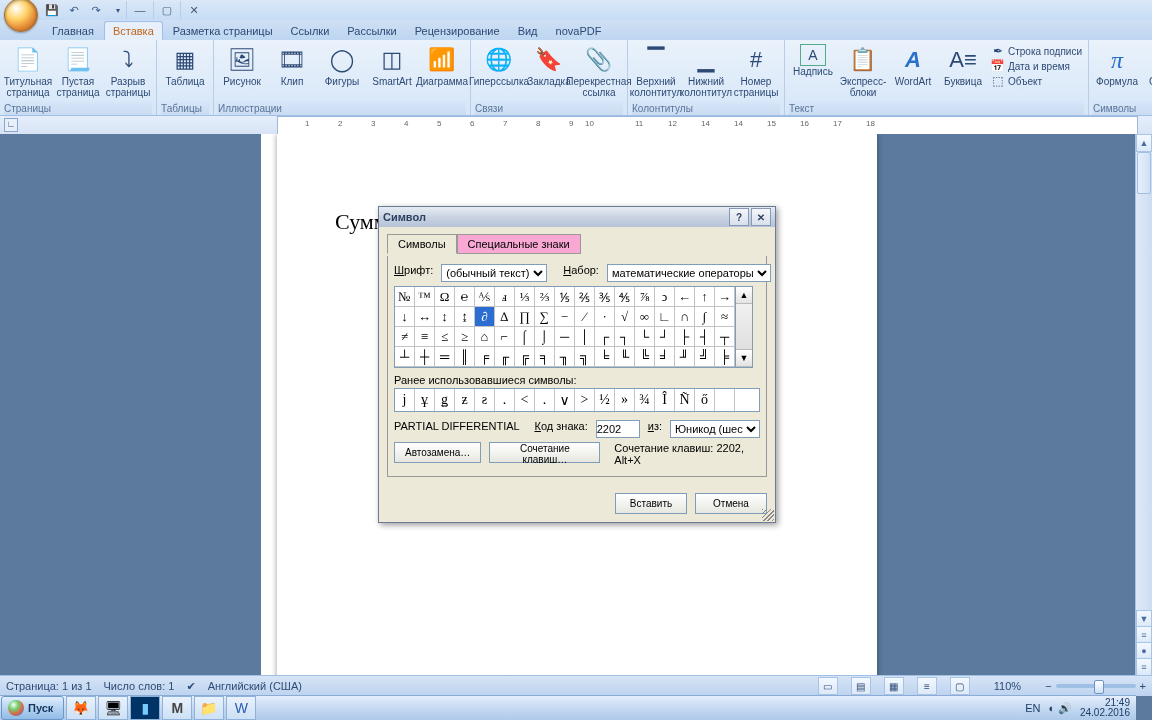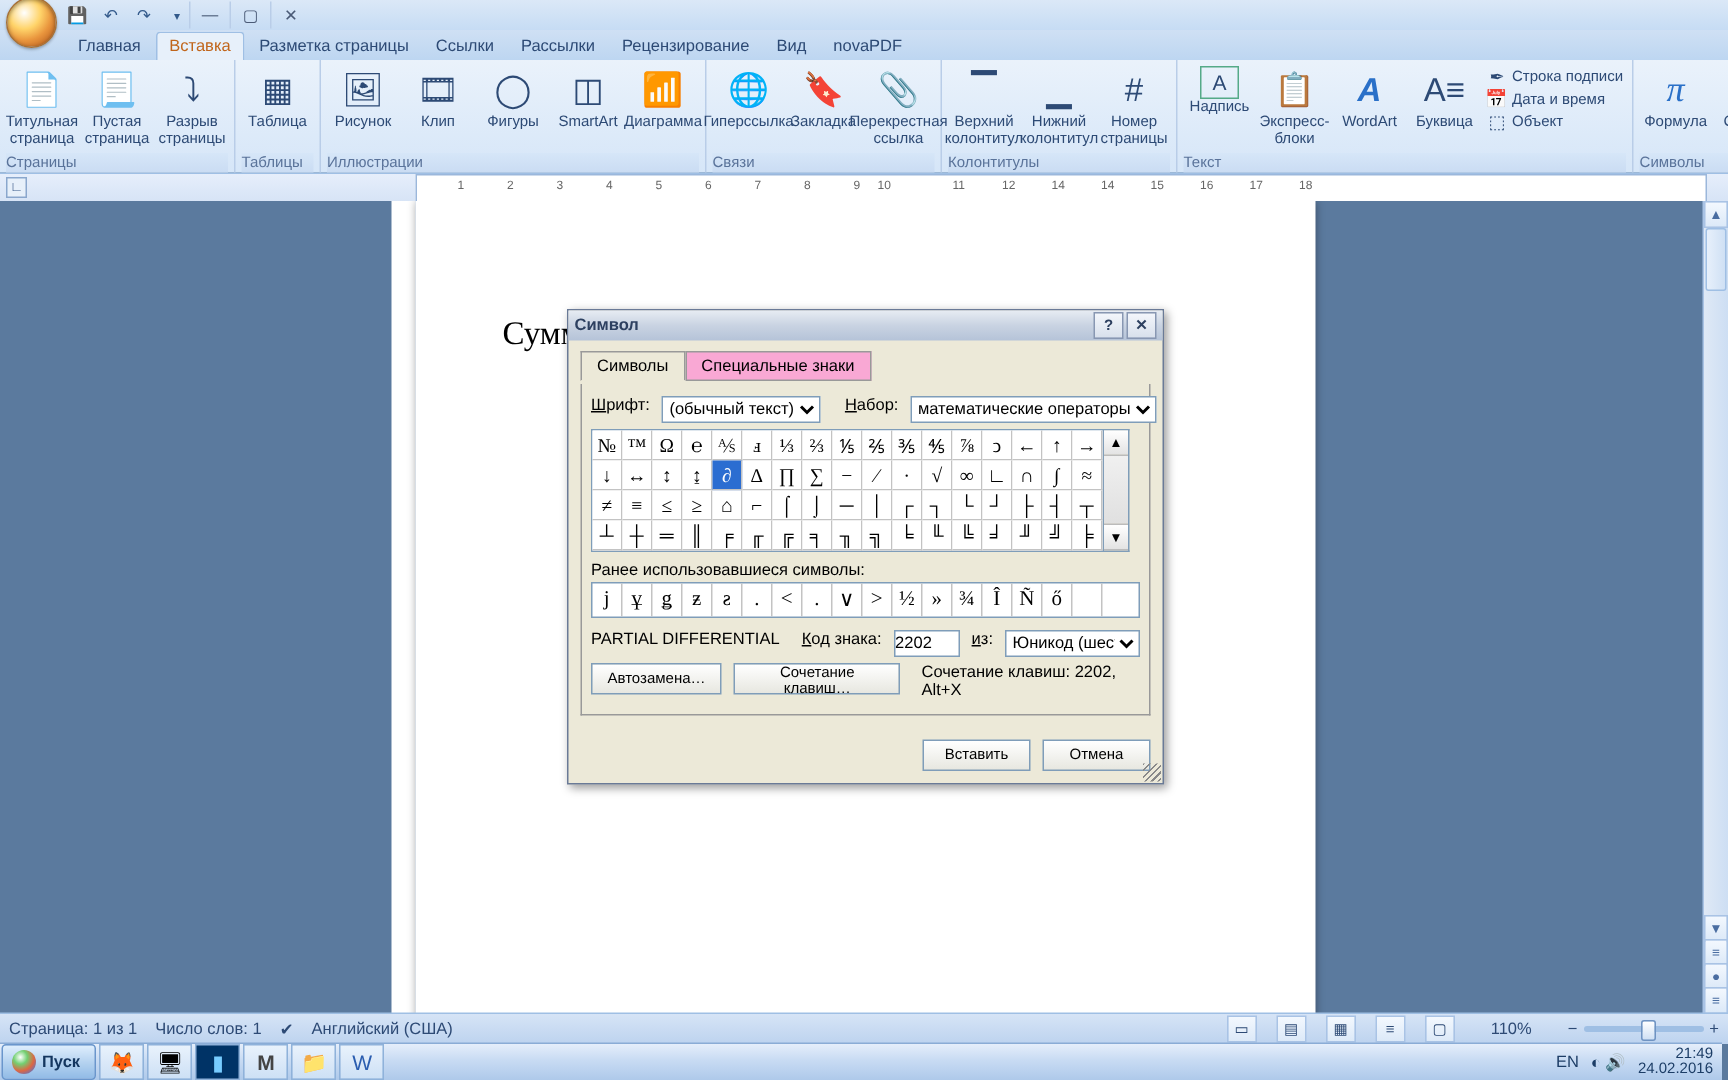--- a/index.html
+++ b/index.html
@@ -68,21 +68,21 @@
   .dlg-foot{display:flex;justify-content:flex-end;gap:8px;padding:8px}
   .resize{position:absolute;right:1px;bottom:1px;width:12px;height:12px;background:repeating-linear-gradient(135deg,#888 0 1px,transparent 1px 3px)}
   
   .status{position:absolute;left:0;right:0;bottom:24px;height:20px;background:linear-gradient(#d6e4f6,#bdd3ef);border-top:1px solid #9fbfe4;display:flex;align-items:center;font-size:11px;color:#2d4a75;padding:0 6px;gap:12px}
   .status .spacer{flex:1}
   .zoom{display:flex;align-items:center;gap:4px}
   .zoom .track{width:80px;height:4px;background:#9fbfe4;position:relative;border-radius:2px}
   .zoom .knob{position:absolute;left:38px;top:-4px;width:8px;height:12px;background:linear-gradient(#fff,#cfe0f4);border:1px solid #6f93c2;border-radius:2px}
   .viewbtn{width:18px;height:16px;border:1px solid #a9c3e5;background:linear-gradient(#f3f8fe,#dce9f8);display:inline-flex;align-items:center;justify-content:center;font-size:10px;margin-left:1px}
   
-  .taskbar{position:absolute;left:0;right:4px;bottom:0;height:24px;background:linear-gradient(#e5eefb,#c8dbf3 45%,#aec9ea);border-top:1px solid #8aacd6;display:flex;align-items:center;font-size:11px}
+  .taskbar{position:absolute;left:0;right:16px;bottom:0;height:24px;background:linear-gradient(#e5eefb,#c8dbf3 45%,#aec9ea);border-top:1px solid #8aacd6;display:flex;align-items:center;font-size:11px}
   .start{height:22px;padding:0 10px 0 6px;margin-left:1px;display:flex;align-items:center;gap:4px;background:linear-gradient(#dfeefd,#b6d3f0 50%,#91bbe6);border:1px solid #6a96cc;border-radius:3px;color:#14365f;font-weight:bold}
   .start .orb{width:16px;height:16px;border-radius:50%;background:radial-gradient(circle at 35% 30%,#fff,#72d072 30%,#d64 60%,#47d 90%)}
   .tbtn{width:28px;height:22px;margin-left:2px;border:1px solid #8fb2da;background:linear-gradient(#e9f2fc,#cde0f5);display:inline-flex;align-items:center;justify-content:center;font-size:14px}
   .tray{margin-left:auto;display:flex;align-items:center;gap:8px;padding-right:6px;color:#1c3d66}
   .clock{text-align:right;font-size:10px;line-height:10px}
   u{text-decoration:underline}
 </style>
 </head>
 <body>
 

